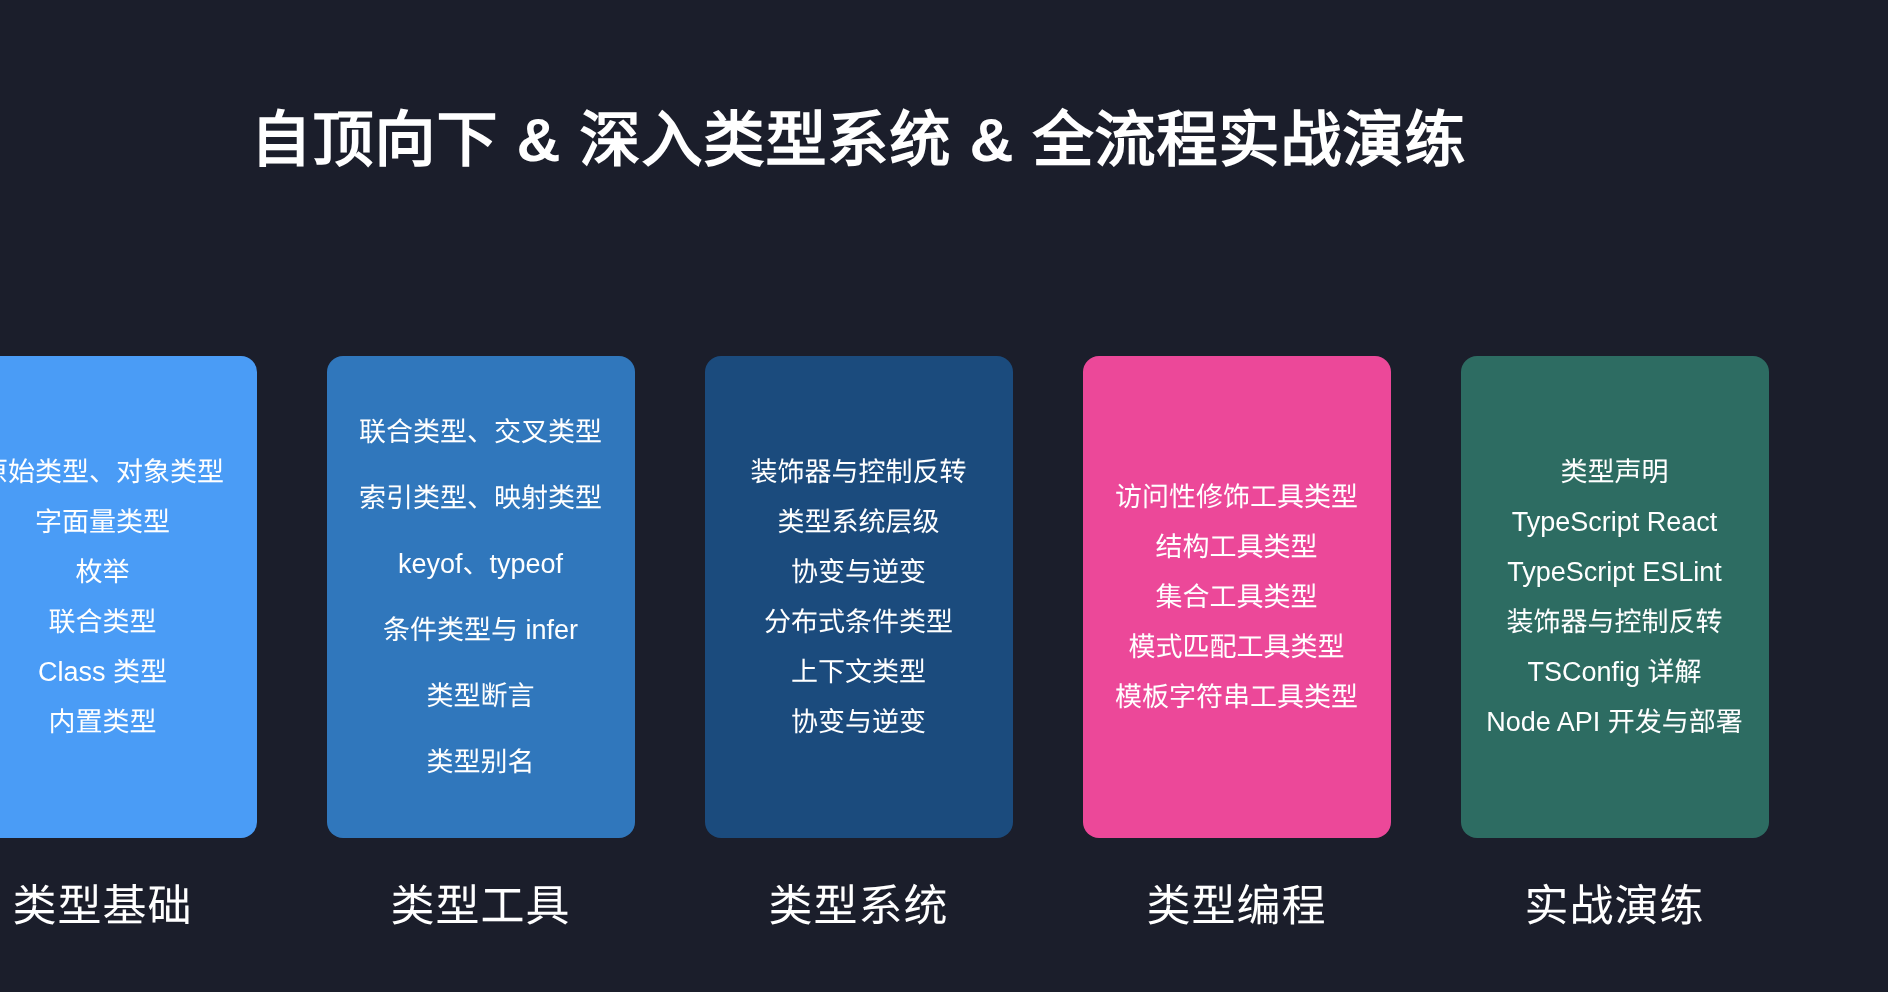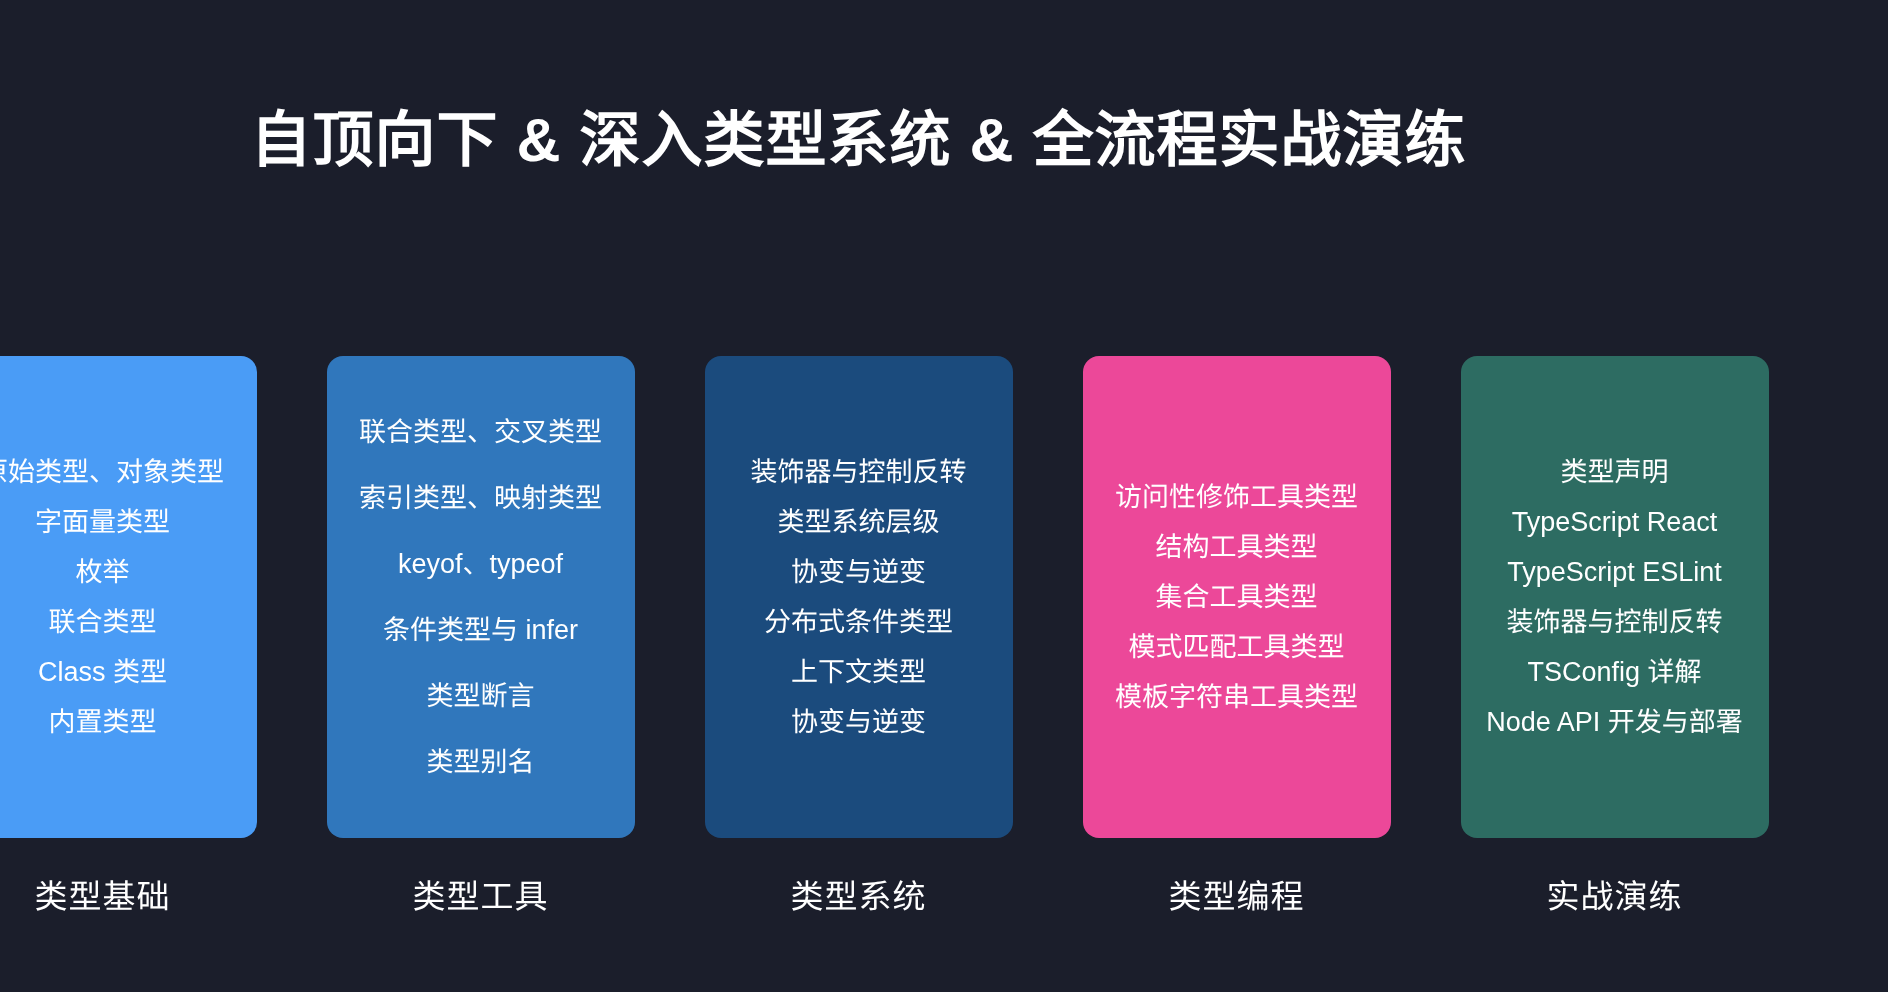--- a/index.html
+++ b/index.html
@@ -68,21 +68,21 @@
     color: #ffffff;
     font-size: 27px;
     line-height: 50px;
     text-align: center;
     white-space: nowrap;
     font-weight: 400;
   }
   .column-label {
     margin-top: 32px;
     color: #ffffff;
-    font-size: 33px;
+    font-size: 44px;
     font-weight: 400;
     text-align: center;
     white-space: nowrap;
     letter-spacing: 1px;
   }
 </style>
 </head>
 <body>
 
 <div class="slide">

